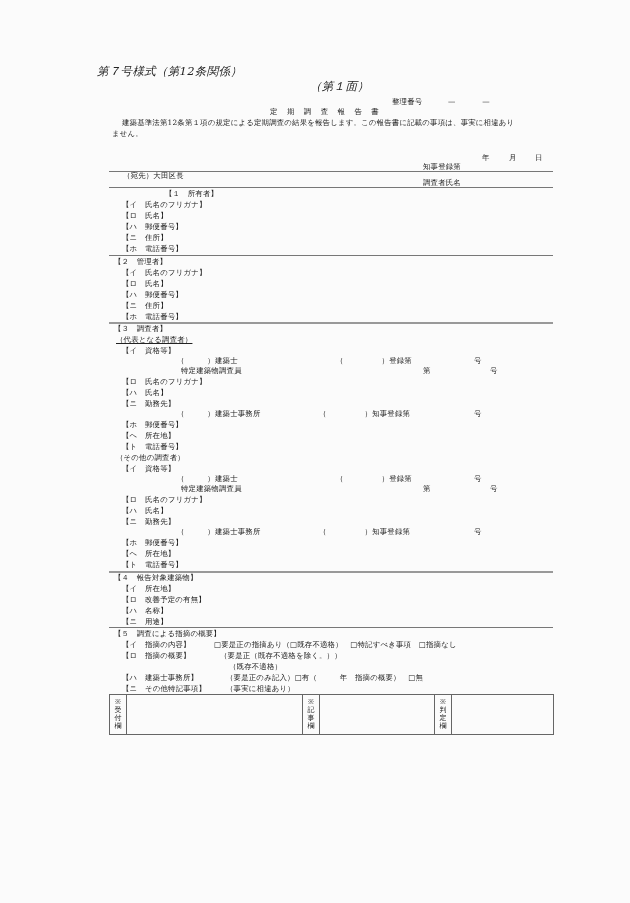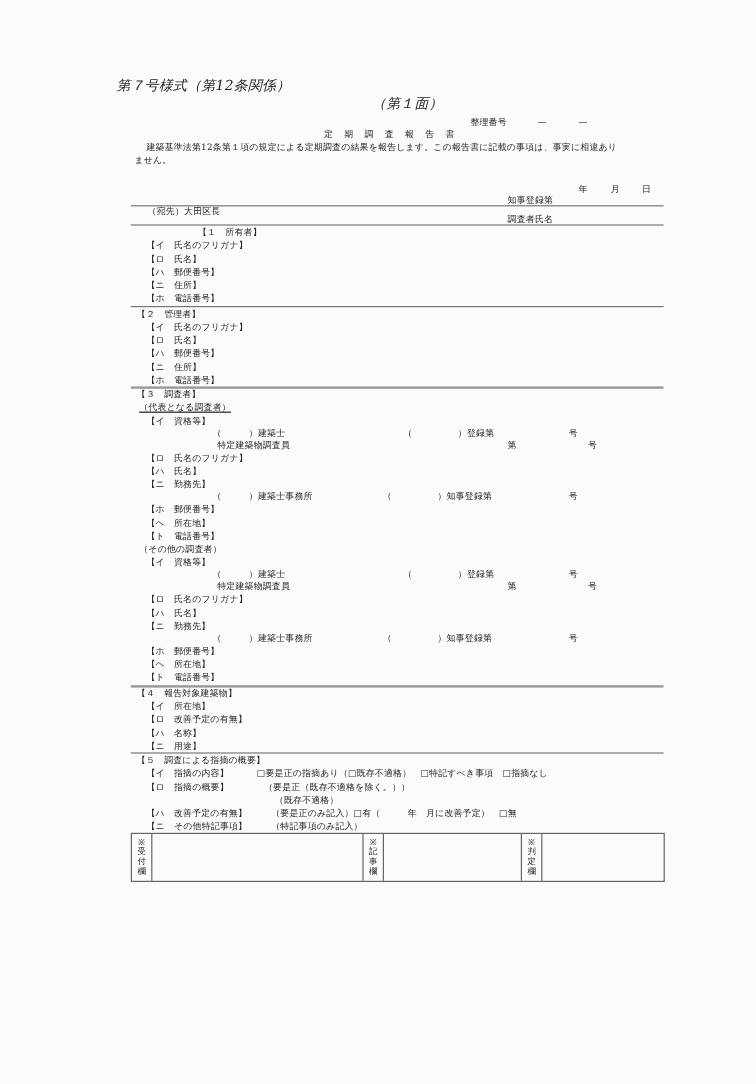--- a/index.html
+++ b/index.html
@@ -98,24 +98,24 @@
 <div class="t" style="left:122px; top:606px;">【ハ　名称】</div>
 <div class="t" style="left:122px; top:617px;">【ニ　用途】</div>
 <div class="hr" style="top:627px;"></div>
 
 <div class="t" style="left:114px; top:629px;">【５　調査による指摘の概要】</div>
 <div class="t" style="left:122px; top:640px;text-align:center;">【イ　指摘の内容】</div>
 <div class="t" style="left:214px; top:640px;">□要是正の指摘あり（□既存不適格）　□特記すべき事項　□指摘なし</div>
 <div class="t" style="left:122px; top:651px;">【ロ　指摘の概要】</div>
 <div class="t" style="left:220px; top:651px;">（要是正（既存不適格を除く。））</div>
 <div class="t" style="left:209px; top:662px;margin-left:20px;">（既存不適格）</div>
-<div class="t" style="left:122px; top:673px;">【ハ　改善予定の有無】</div>
-<div class="t" style="left:226px; top:673px;">（要是正のみ記入）□有（　　　年　月に改善予定）　□無</div>
+<div class="t" style="left:122px; top:673px;">【ハ　建築士事務所】</div>
+<div class="t" style="left:226px; top:673px;">（要是正のみ記入）□有（　　　年　指摘の概要）　□無</div>
 <div class="t" style="left:122px; top:684px;">【ニ　その他特記事項】</div>
-<div class="t" style="left:226px; top:684px;">（特記事項のみ記入）</div>
+<div class="t" style="left:226px; top:684px;">（事実に相違あり）</div>
 
 <div class="box" style="left:109px; top:694px; width:445px; height:41px;">
   <div class="vlabel" style="left:0;">
     <span>※</span>
     <span>受</span>
     <span>付</span>
     <span>欄</span>
   </div>
   <div class="vsep" style="left:192px;"></div>
   <div class="vlabel" style="left:193px;">

